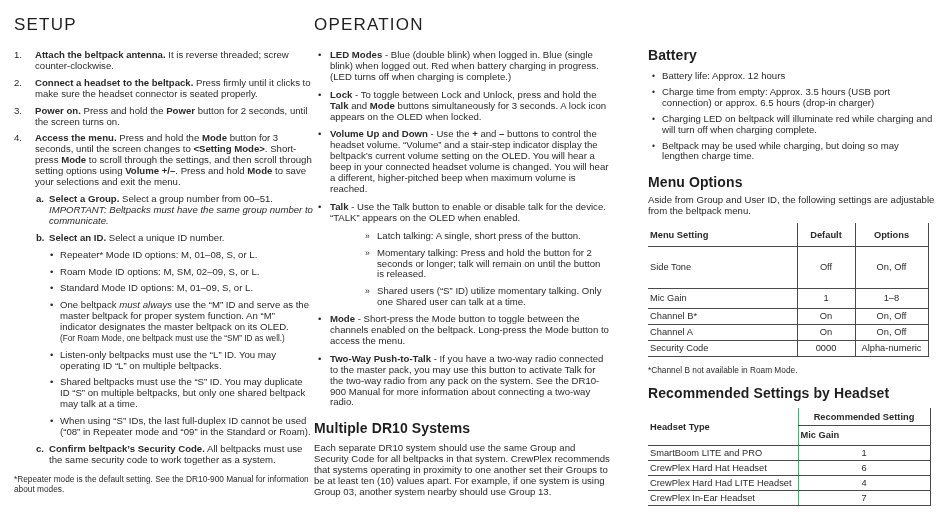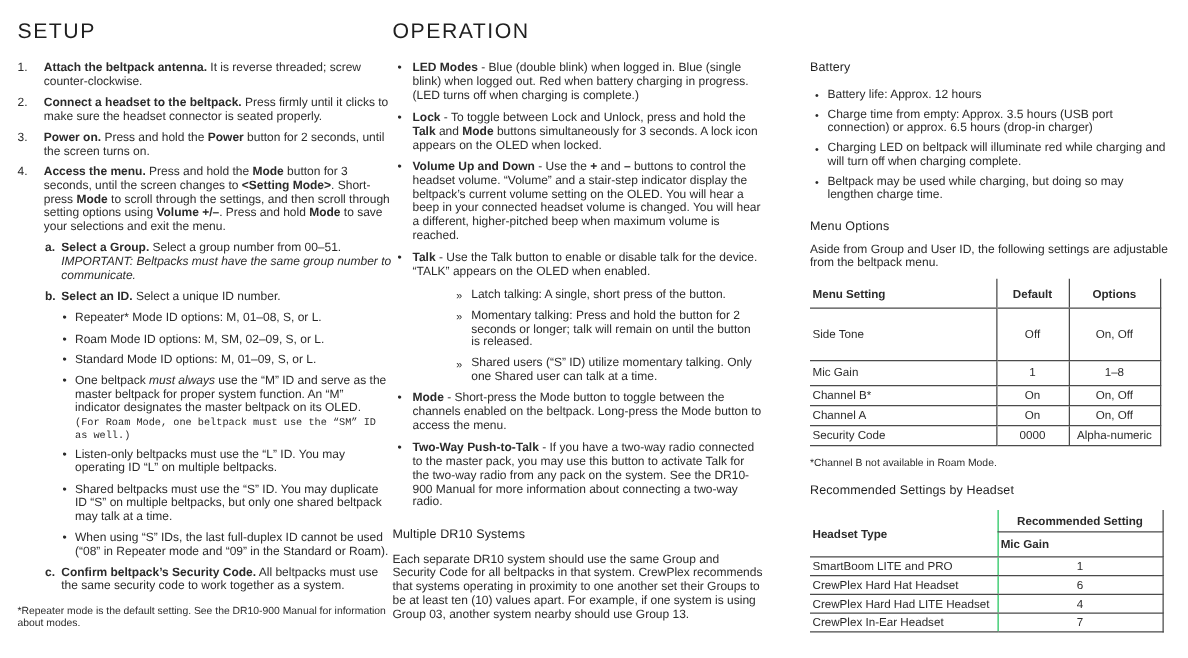--- a/index.html
+++ b/index.html
@@ -15,27 +15,27 @@
   .col { position:absolute; top:12px; }
   .col-setup { left:14px; width:299px; }
   .col-operation { left:314px; width:296px; }
   .col-right { left:648px; top:46px; width:288px; }
 
   h1.big-title {
     font-size:17px; font-weight:500; letter-spacing:1.2px;
     color:#1f1f1f; line-height:26px; margin-bottom:12px;
   }
   h2.sec-title {
-    font-size:10px; font-weight:400; letter-spacing:.1px;
+    font-size:14px; font-weight:700; letter-spacing:.1px;
     color:#1f1f1f; line-height:18px;
   }
   .rich, .txt { font-size:9.6px; line-height:10.9px; }
   .b { font-weight:700; }
   .i { font-style:italic; }
-  .sm { font-size:8.2px; display:block; margin-top:1px; line-height:9.6px;font-family:Liberation Mono, monospace; }
+  .sm { font-size:8.2px; display:block; margin-top:1px; line-height:9.6px; }
 
   
   .step { display:grid; grid-template-columns:21px 1fr; margin-bottom:6px; }
   .substep { display:grid; grid-template-columns:13px 1fr; margin-left:22px; margin-bottom:6px; }
   .idbullet { display:grid; grid-template-columns:10px 1fr; margin-left:36px; margin-bottom:6px; }
   .marker { font-size:9.6px; line-height:10.9px; }
   .substep .marker { font-weight:700; }
 
   
   .opbullet { display:grid; grid-template-columns:12px 1fr; padding-left:4px; margin-bottom:7px; }

